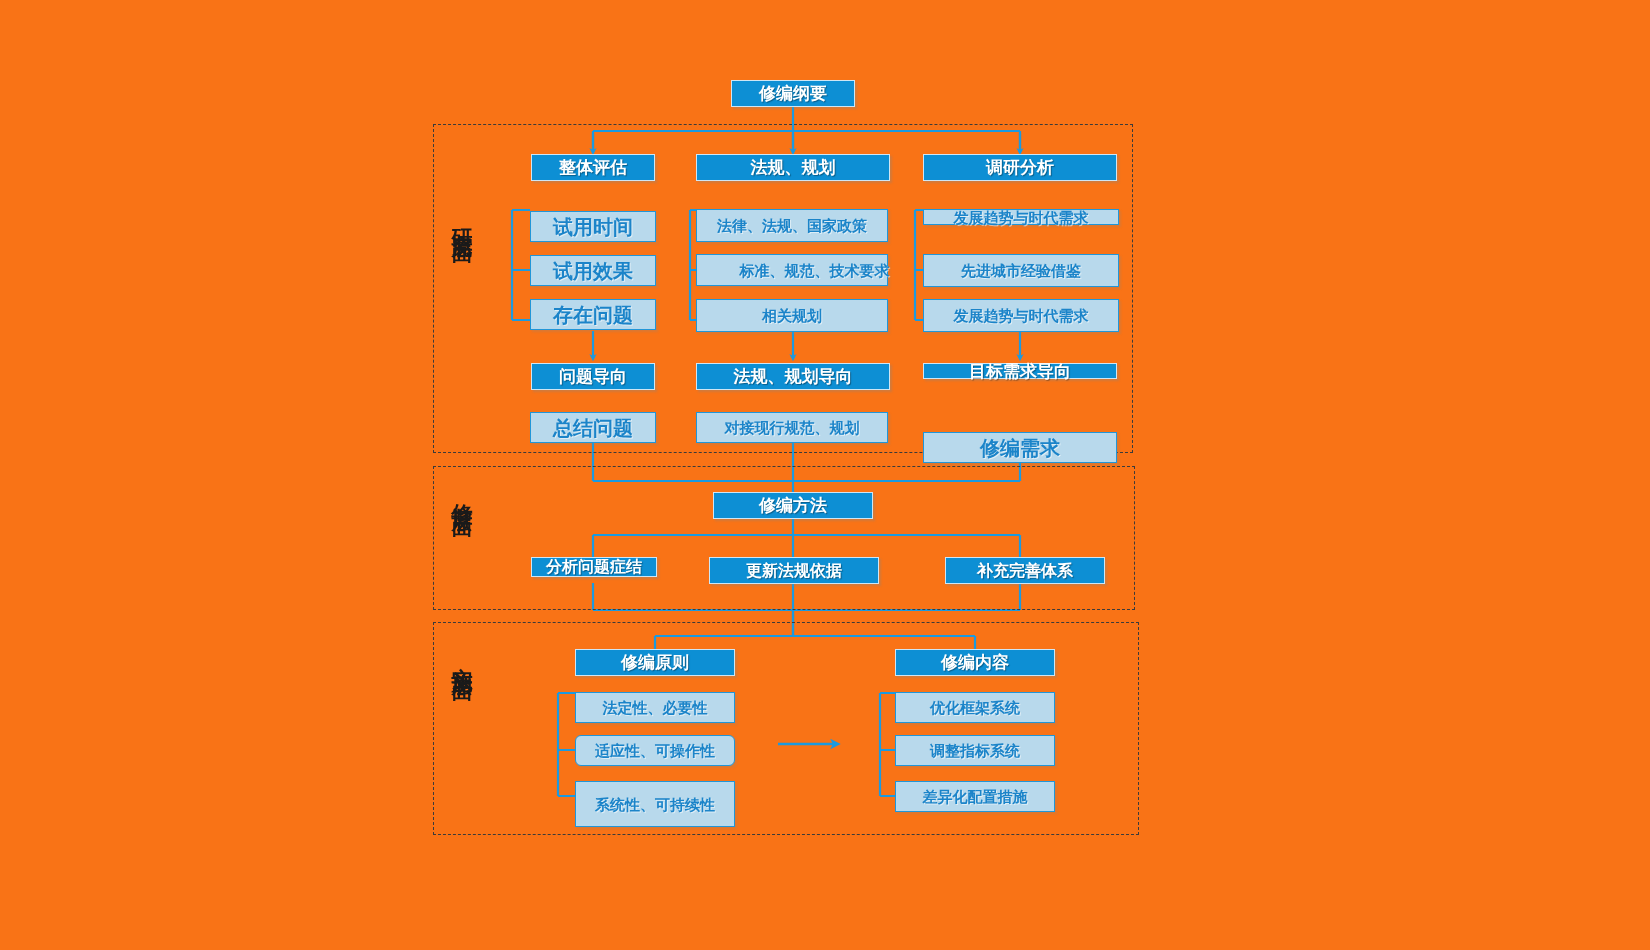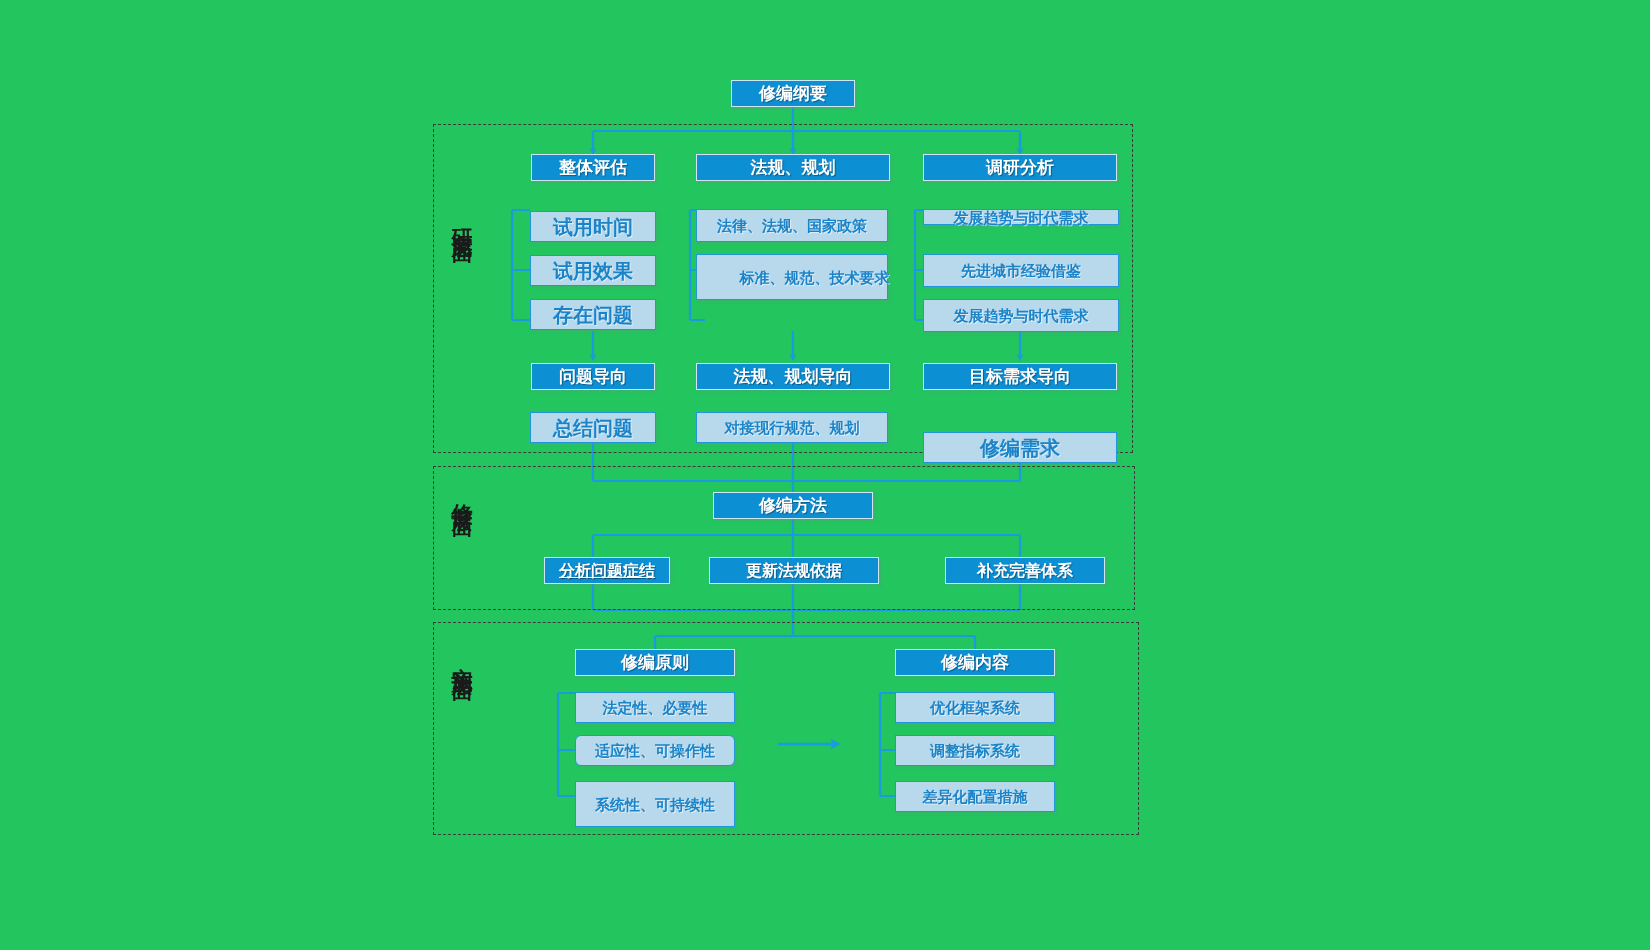--- a/index.html
+++ b/index.html
@@ -6,21 +6,21 @@
   html,body{margin:0;padding:0;}
   body{
     width:1650px;height:950px;
     background:#efefef;
     font-family:"Liberation Sans","DejaVu Sans",sans-serif;
     overflow:hidden;
   }
   #canvas{
     position:relative;
     width:1650px;height:950px;
-    background:#22c55e;
+    background:#f97316;
   }
   #wires{
     position:absolute;left:0;top:0;width:1650px;height:950px;
     pointer-events:none;
   }
 
   
   .panel{
     position:absolute;
     border:1.6px dashed #3b3b3b;
@@ -153,36 +153,37 @@
 
   <div class="box dark" style="left:531px;top:154px;width:124px;height:27px;">整体评估</div>
   <div class="box dark" style="left:696px;top:154px;width:194px;height:27px;">法规、规划</div>
   <div class="box dark" style="left:923px;top:154px;width:194px;height:27px;">调研分析</div>
 
   <div class="box light" style="left:530px;top:211px;width:126px;height:31px;">试用时间</div>
   <div class="box light" style="left:530px;top:255px;width:126px;height:31px;">试用效果</div>
   <div class="box light" style="left:530px;top:299px;width:126px;height:31px;">存在问题</div>
 
   <div class="box light sm" style="left:696px;top:209px;width:192px;height:33px;">法律、法规、国家政策</div>
-  <div class="box light sm" style="left:696px;top:254px;width:192px;height:46px;padding-left:45px;">标准、规范、技术要求</div>
+  <div class="box light sm" style="left:696px;top:254px;width:192px;height:32px;padding-left:45px;">标准、规范、技术要求</div>
+  <div class="box light sm" style="left:696px;top:299px;width:192px;height:33px;">相关规划</div>
 
   <div class="box light sm" style="left:923px;top:209px;width:196px;height:16px;">发展趋势与时代需求</div>
   <div class="box light sm" style="left:923px;top:254px;width:196px;height:33px;">先进城市经验借鉴</div>
   <div class="box light sm" style="left:923px;top:299px;width:196px;height:33px;">发展趋势与时代需求</div>
 
   <div class="box dark" style="left:531px;top:363px;width:124px;height:27px;">问题导向</div>
   <div class="box dark" style="left:696px;top:363px;width:194px;height:27px;">法规、规划导向</div>
-  <div class="box dark" style="left:923px;top:363px;width:194px;height:27px;text-align:right;">目标需求导向</div>
+  <div class="box dark" style="left:923px;top:363px;width:194px;height:16px;text-align:right;">目标需求导向</div>
 
   <div class="box light" style="left:530px;top:412px;width:126px;height:31px;">总结问题</div>
   <div class="box light sm" style="left:696px;top:412px;width:192px;height:31px;">对接现行规范、规划</div>
   <div class="box light" style="left:923px;top:432px;width:194px;height:31px;">修编需求</div>
 
   <div class="box dark" style="left:713px;top:492px;width:160px;height:27px;">修编方法</div>
-  <div class="box dark sm" style="left:544px;top:557px;width:126px;height:27px;text-decoration:underline;">分析问题症结</div>
+  <div class="box dark sm" style="left:531px;top:557px;width:126px;height:20px;">分析问题症结</div>
   <div class="box dark sm" style="left:709px;top:557px;width:170px;height:27px;">更新法规依据</div>
   <div class="box dark sm" style="left:937px;top:557px;width:160px;height:27px;margin-left:8px;">补充完善体系</div>
 
   <div class="box dark" style="left:575px;top:649px;width:160px;height:27px;">修编原则</div>
   <div class="box dark" style="left:895px;top:649px;width:160px;height:27px;">修编内容</div>
 
   <div class="box light sm" style="left:575px;top:692px;width:160px;height:31px;">法定性、必要性</div>
   <div class="box light sm" style="left:575px;top:735px;width:160px;height:31px;border-radius:6px;">适应性、可操作性</div>
   <div class="box light sm" style="left:575px;top:781px;width:160px;height:46px;">系统性、可持续性</div>
 

